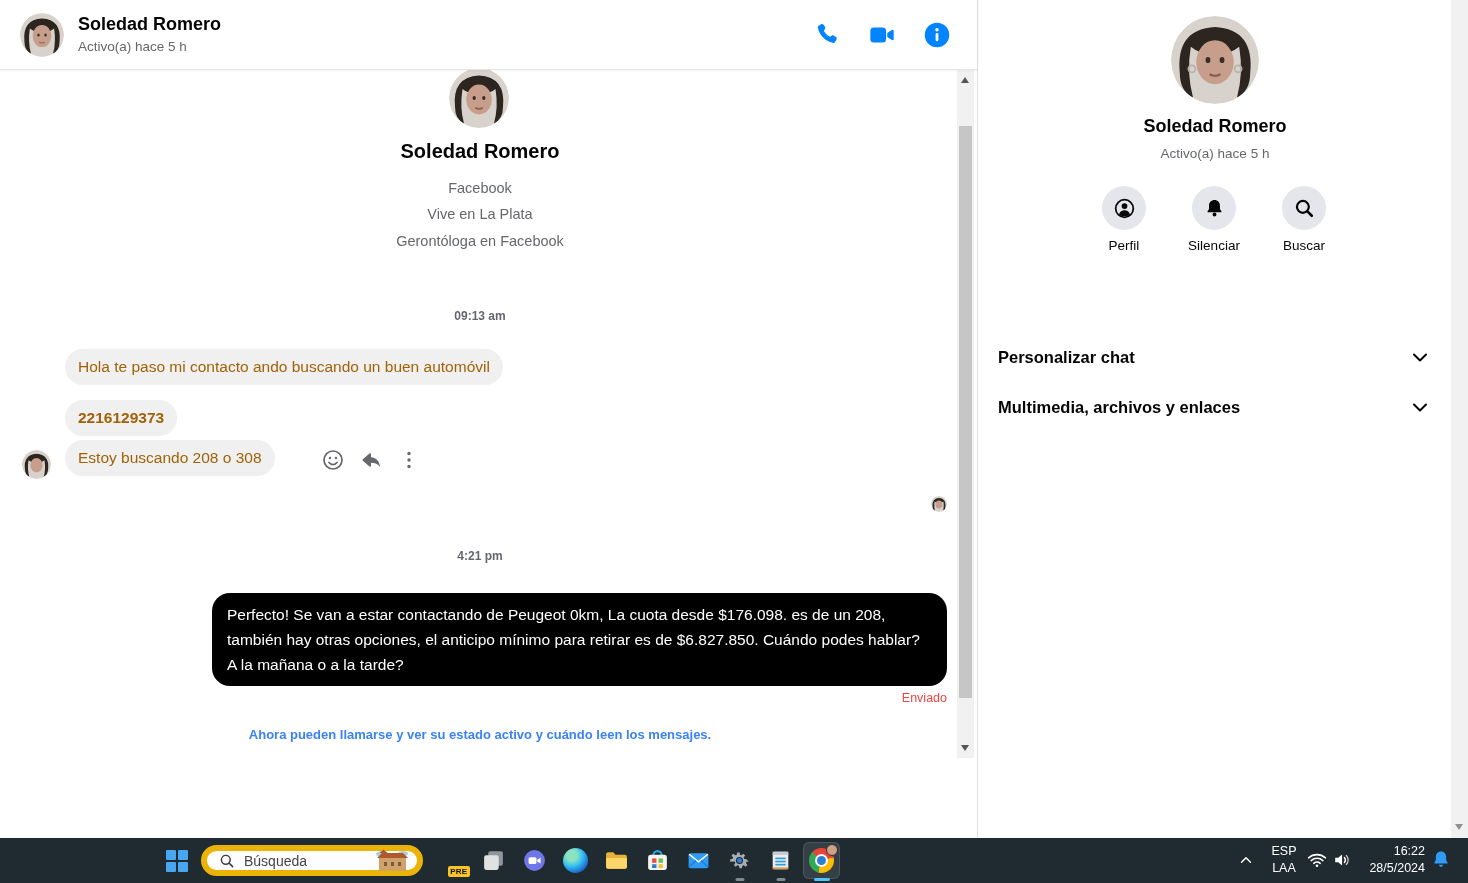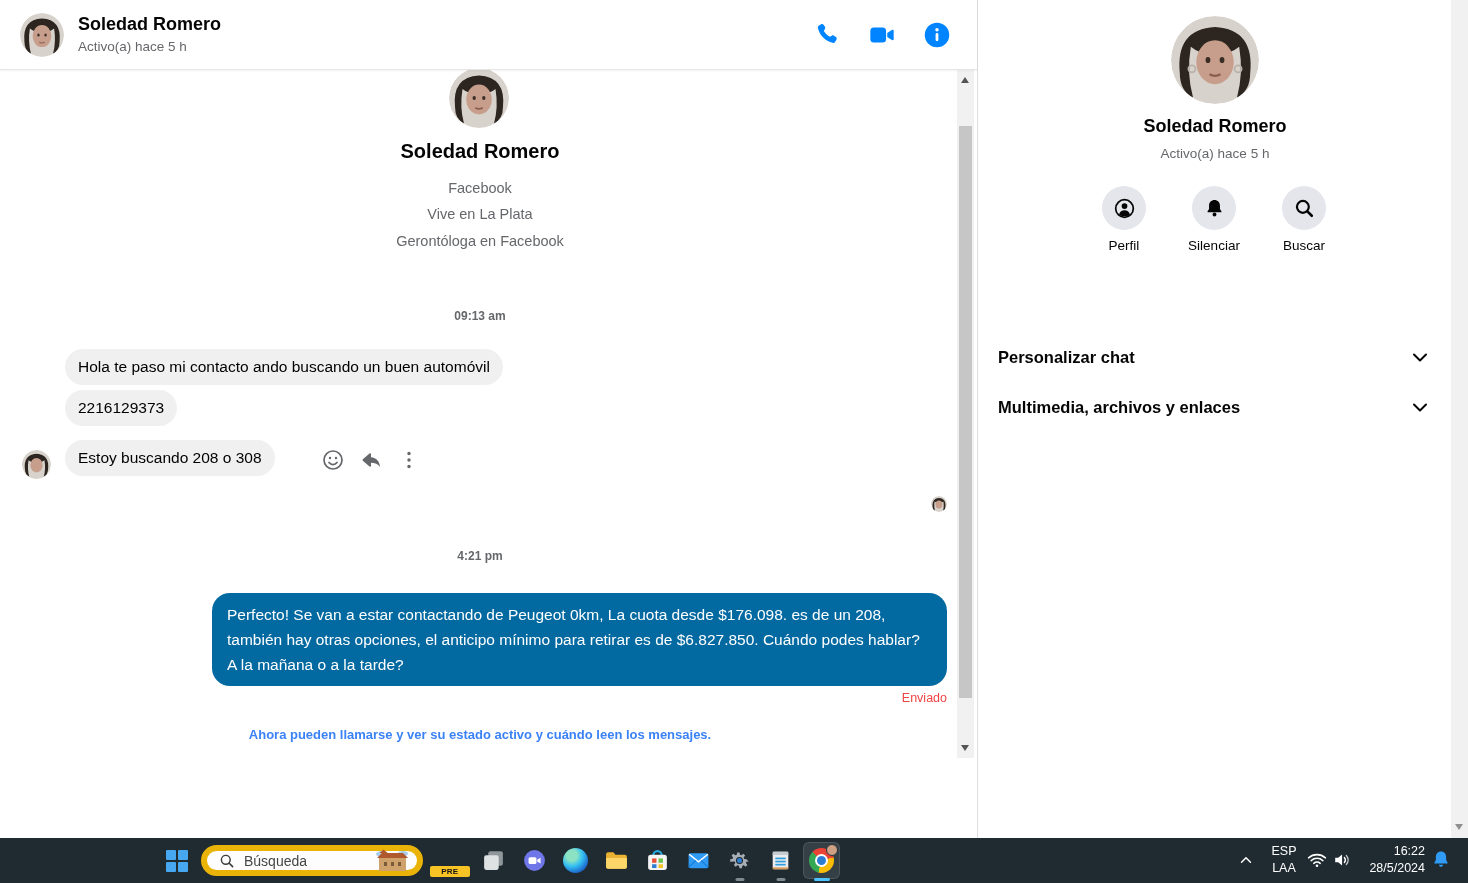--- a/index.html
+++ b/index.html
@@ -22,32 +22,32 @@
 
   
   .profile-avatar { position:absolute; left:449px; top:68px; width:60px; height:60px; }
   .profile-name { position:absolute; left:0; top:140px; width:960px; text-align:center; font-size:20px; font-weight:bold; }
   .profile-line { position:absolute; left:0; width:960px; text-align:center; font-size:14.5px; color:#65676b; }
   .pl1 { top:180px; } .pl2 { top:206px; } .pl3 { top:233px; }
 
   .ts { position:absolute; left:0; width:960px; text-align:center; font-size:12px; font-weight:bold; color:#65676b; }
   .ts1 { top:309px; } .ts2 { top:549px; }
 
-  .bubble-in { position:absolute; left:65px; background:#f0f0f0; color:#000000; font-size:15.5px;
+  .bubble-in { position:absolute; left:65px; background:#f0f0f0; color:#a16207; font-size:15.5px;
                padding:9px 13px; border-radius:18px; white-space:nowrap; }
-  .b1 { top:349px; } .b2 { top:390px; } .b3 { top:440px; }
+  .b1 { top:349px; } .b2 { top:400px;font-weight:bold; } .b3 { top:440px; }
   .msg-avatar { position:absolute; left:22px; top:450px; width:29px; height:29px; }
 
   .hover-actions { position:absolute; left:320px; top:447px; display:flex; gap:12px; align-items:center; color:#65676b; }
   .hover-actions .act { width:26px; height:26px; cursor:pointer; display:flex; align-items:center; justify-content:center; }
   .hover-actions svg { width:24px; height:24px; }
 
   .receipt-avatar { position:absolute; left:931px; top:496px; width:16px; height:16px; }
 
-  .bubble-out { position:absolute; left:212px; top:593px; width:735px; background:#0369a1; color:#fff;
+  .bubble-out { position:absolute; left:212px; top:593px; width:735px; background:#000000; color:#fff;
                 font-size:15.5px; line-height:25px; padding:9px 15px; border-radius:18px; }
   .sent-status { position:absolute; left:0; top:691px; width:947px; text-align:right; font-size:12.5px; color:#ef4444; }
   .system-notice { position:absolute; left:0; top:727px; width:960px; text-align:center; font-size:13px; font-weight:bold; color:#3b82f6; }
 
   
   .chat-scrollbar { position:absolute; left:957px; top:70px; width:17px; height:688px; background:#f1f1f1; }
   .sb-arrow { position:absolute; left:4px; width:0; height:0; }
   .sb-up { top:7px; border-left:4.5px solid transparent; border-right:4.5px solid transparent; border-bottom:6px solid #555; }
   .sb-down { bottom:7px; border-left:4.5px solid transparent; border-right:4.5px solid transparent; border-top:6px solid #555; }
   .sb-thumb { position:absolute; left:2px; top:56px; width:13px; height:572px; background:#c6c6c6; }
@@ -95,21 +95,21 @@
   .active-dash { position:absolute; bottom:2px; left:50%; transform:translateX(-50%); width:16px; height:3px; border-radius:2px; background:#4cc2ff; }
   .chrome-ball { position:relative; width:25px; height:25px; border-radius:50%;
                  background:conic-gradient(from -45deg, #ea4335 0 33.3%, #fbbc05 0 66.6%, #34a853 0 100%); }
   .chrome-ball::before { content:""; position:absolute; left:6px; top:6px; width:13px; height:13px; border-radius:50%; background:#fff; }
   .chrome-ball::after { content:""; position:absolute; left:8px; top:8px; width:9px; height:9px; border-radius:50%; background:#2d7dd2; }
   .chrome-badge { position:absolute; right:1px; top:1px; width:12px; height:12px; border-radius:50%; background:#cfa184;
                   border:1px solid #2a363d; z-index:2; }
   .copilot { position:relative; width:26px; height:26px; }
   .copilot .cp-body { width:24px; height:24px; border-radius:7px; background:linear-gradient(135deg,#ff5f8f 0%,#ffb054 45%,#7a6bff 100%); }
   .pre-badge { position:absolute; right:-4px; bottom:-3px; background:#f7c325; color:#141414; font-size:8px; font-weight:bold;
-               padding:1px 11px; border-radius:2px; letter-spacing:.3px; }
+               padding:1px 2px; border-radius:2px; letter-spacing:.3px; }
   .edge-ball { width:25px; height:25px; border-radius:50%;
                background:radial-gradient(circle at 35% 30%, #8ce3c3 0 22%, #35c1f1 45%, #1e6fd0 72%, #164b9a 100%); }
   .tray-chevron { position:absolute; left:1238px; top:14px; width:16px; height:16px; cursor:pointer; }
   .tray-lang { position:absolute; left:1264px; top:5px; width:40px; text-align:center; color:#fff; font-size:12.5px; line-height:17px; cursor:pointer; }
   .tray-net { position:absolute; left:1306px; top:11px; width:22px; height:22px; cursor:pointer; }
   .tray-vol { position:absolute; left:1332px; top:11px; width:22px; height:22px; cursor:pointer; }
   .tray-clock { position:absolute; left:1355px; top:5px; width:70px; text-align:right; color:#fff; font-size:12.5px; line-height:17px; cursor:pointer; }
   .tray-bell { position:absolute; left:1430px; top:11px; width:22px; height:22px; cursor:pointer; }
   .tray svg, .tray-chevron svg, .tray-net svg, .tray-vol svg, .tray-bell svg { width:100%; height:100%; }
 </style>

